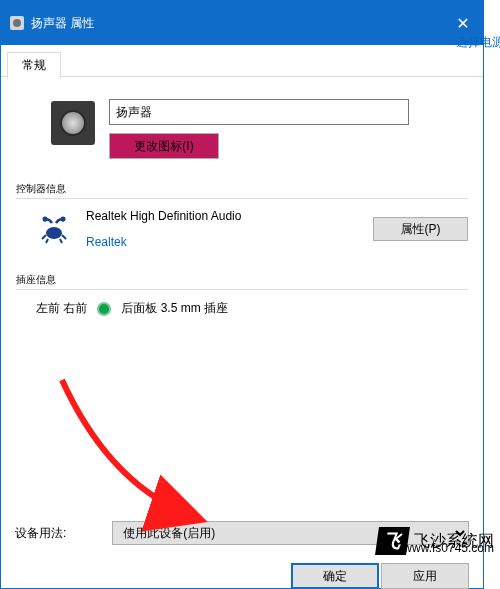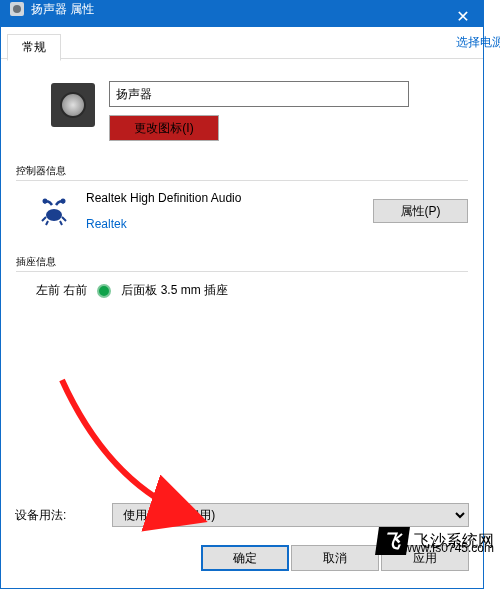--- a/index.html
+++ b/index.html
@@ -13,25 +13,25 @@
     overflow: hidden;
   }
   .window {
     position: absolute;
     left: 0; top: 0;
     width: 484px; height: 589px;
     border: 1px solid #0f6cc9;
     background: #fff;
   }
   .titlebar {
-    height: 26px;
+    height: 44px;
     background: #0f6cc9;
     color: #fff;
     display: flex;
-    align-items: flex-start;
+    align-items: center;
     padding: 0 8px;
     font-size: 12px;
   }
   .titlebar .app-icon {
     width: 16px; height: 16px;
     margin-right: 6px;
     display: inline-flex;
     align-items: center;
     justify-content: center;
   }
@@ -90,21 +90,21 @@
     height: 26px;
     border: 1px solid #767676;
     padding: 2px 6px;
     font-family: inherit;
     font-size: 12px;
   }
   .change-icon-btn {
     margin-top: 8px;
     width: 110px; height: 26px;
     border: 1px solid #adadad;
-    background: #b91c1c;
+    background: #be185d;
     font-family: inherit; font-size: 12px;
     cursor: pointer;
   }
   .group {
     margin-top: 22px;
     border: 1px solid transparent;
   }
   .group-label {
     font-size: 10px;
     color: #000;
@@ -273,21 +273,20 @@
 
     <div class="usage-row">
       <span>设备用法:</span>
       <select class="usage-select">
         <option>使用此设备(启用)</option>
       </select>
     </div>
 
     <div class="footer">
       <button class="primary">确定</button>
-      <button>取消</button>
       <button>应用</button>
     </div>
 
   </div>
 </div>
 
 <div class="side-link">选择电源</div>
 
 <svg class="arrow" width="180" height="170">
   <defs>

